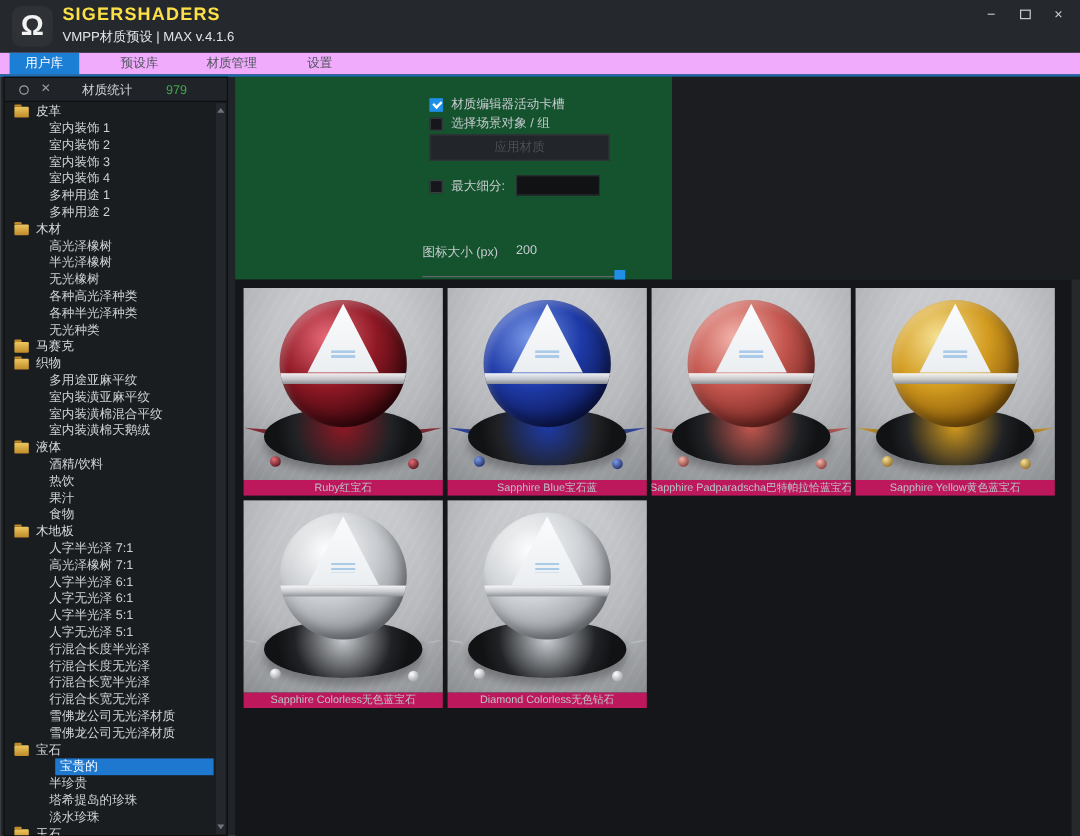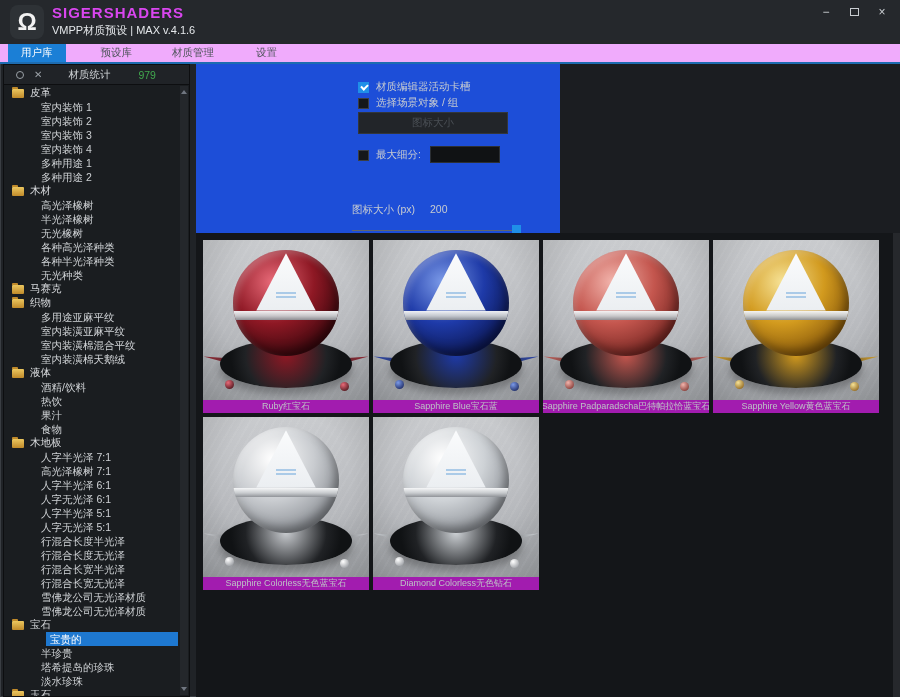--- a/index.html
+++ b/index.html
@@ -9,21 +9,21 @@
     background:#1d2024; color:#d2d5d8; overflow:hidden; position:relative;
   }
   #win { position:absolute; inset:0; background:#202327; box-shadow:inset 0 0 0 1px #3a3e43; }
 
   
   #titlebar { position:absolute; left:0; top:0; width:100%; height:44px; background:#25282c; }
   #logo { position:absolute; left:10px; top:5px; width:34px; height:34px; border-radius:8px;
           background:#2e3236; display:flex; align-items:center; justify-content:center; }
   #logo .omega { color:#f2f2f2; font-size:24px; font-weight:bold; line-height:1; }
   #brand { position:absolute; left:52px; top:4px; font-size:15px; font-weight:bold;
-           letter-spacing:1px; color:#d946ef; }
+           letter-spacing:1px; color:#fde047; }
   #subtitle { position:absolute; left:52px; top:23px; font-size:11px; color:#e4e7ea; }
   #winctrl { position:absolute; right:6px; top:2px; display:flex; gap:4px; }
   #winctrl span { width:24px; height:20px; display:flex; align-items:center; justify-content:center;
                   color:#c9cdd1; font-size:12px; cursor:default; }
   #maxbox { width:9px; height:8px; border:1px solid #c9cdd1; display:inline-block; }
 
   
   #tabs { position:absolute; left:0; top:44px; width:100%; height:18px; background:#f0abfc; display:flex; }
   .tab { height:18px; padding:0 13px; font-size:10.5px; display:flex; align-items:center; color:#4e545b; }
   .tab.active { background:#1b7fd6; color:#fff; margin-left:8px; }
@@ -46,21 +46,21 @@
   .folder-ic::before { content:""; position:absolute; left:0; top:-2px; width:6px; height:2px;
                background:#c08a2a; border-radius:1px 1px 0 0; }
   .t-child { height:14px; line-height:14px; padding-left:37px; font-size:10.5px; color:#cfd2d5; }
   .t-child.sel { background:#1e78d0; color:#fff; margin-left:42px; padding-left:4px; margin-right:2px; }
   #sb-scroll { position:absolute; right:1px; top:21px; width:8px; bottom:1px; background:#24272b; }
   .arr { position:absolute; left:1px; width:0; height:0; border-left:3px solid transparent; border-right:3px solid transparent; }
   .arr.up { top:4px; border-bottom:4px solid #707680; }
   .arr.down { bottom:4px; border-top:4px solid #707680; }
 
   
-  #toppanel { position:absolute; left:196px; top:64px; right:0; height:169px; background:#1d4ed8; }
+  #toppanel { position:absolute; left:196px; top:64px; right:0; height:169px; background:#14532d; }
   #toppanel .rightpart { position:absolute; left:364px; top:0; right:0; bottom:0; background:#1b1d21; }
   .cbrow { position:absolute; display:flex; align-items:center; font-size:10.5px; color:#c7cbd0; }
   .cb { width:11px; height:11px; margin-right:7px; background:#15171a; border:1px solid #3a3e44; flex:0 0 auto; }
   .cb.checked { background:#1f8fe8; border-color:#1f8fe8; position:relative; }
   .cb.checked::after { content:""; position:absolute; left:2px; top:1px; width:5px; height:3px;
        border-left:2px solid #fff; border-bottom:2px solid #fff; transform:rotate(-45deg); }
   #btn-apply { position:absolute; left:162px; top:48px; width:150px; height:22px; background:#222529;
        border:1px solid #32363b; color:#4a4f55; font-size:10.5px; display:flex; align-items:center; justify-content:center; }
   #subdiv-input { position:absolute; left:234px; top:82px; width:70px; height:17px; background:#101214;
        border:1px solid #2b2f34; }
@@ -94,21 +94,21 @@
      background:radial-gradient(circle at 50% 32%, var(--c) 0%, #202225 55%, #101214 75%);
      box-shadow:0 6px 8px rgba(0,0,0,.3); }
   .spike { position:absolute; top:116px; width:62px; height:12px; z-index:1; opacity:.9; }
   .spike.sl { left:0; clip-path:polygon(0 45%, 100% 0, 100% 100%);
      background:linear-gradient(90deg, var(--c), #2a2c2f); transform:rotate(9deg); }
   .spike.sr { right:0; clip-path:polygon(100% 45%, 0 0, 0 100%);
      background:linear-gradient(270deg, var(--c), #2a2c2f); transform:rotate(-9deg); }
   .gem { position:absolute; width:9px; height:9px; border-radius:50%; z-index:4;
      background:radial-gradient(circle at 35% 30%, var(--l), var(--d)); }
   .gem.gl { left:22px; top:140px; } .gem.gr { right:20px; top:142px; }
-  .clabel { width:166px; height:13px; background:#a21caf; color:#bdc1c6; font-size:9px;
+  .clabel { width:166px; height:13px; background:#be185d; color:#bdc1c6; font-size:9px;
      display:flex; align-items:center; justify-content:center; white-space:nowrap; overflow:hidden; }
 </style>
 </head>
 <body>
 
 <div id="win">
 
   <div id="titlebar">
     <div id="logo">
       <span class="omega">Ω</span>
@@ -219,21 +219,21 @@
     <div class="rightpart"></div>
 
     <div class="cbrow" style="left:162px; top:16px;">
       <span class="cb checked"></span>
       <span>材质编辑器活动卡槽</span>
     </div>
     <div class="cbrow" style="left:162px; top:32px;">
       <span class="cb"></span>
       <span>选择场景对象 / 组</span>
     </div>
-    <div id="btn-apply">图标大小</div>
+    <div id="btn-apply">应用材质</div>
     <div class="cbrow" style="left:162px; top:84px;">
       <span class="cb"></span>
       <span>最大细分:</span>
     </div>
     <div id="subdiv-input"></div>
 
     <div class="lbl" style="left:156px; top:139px;">图标大小 (px)</div>
     <div class="lbl" style="left:234px; top:139px;">200</div>
     <div id="slider">
       <div id="slider-handle"></div>

